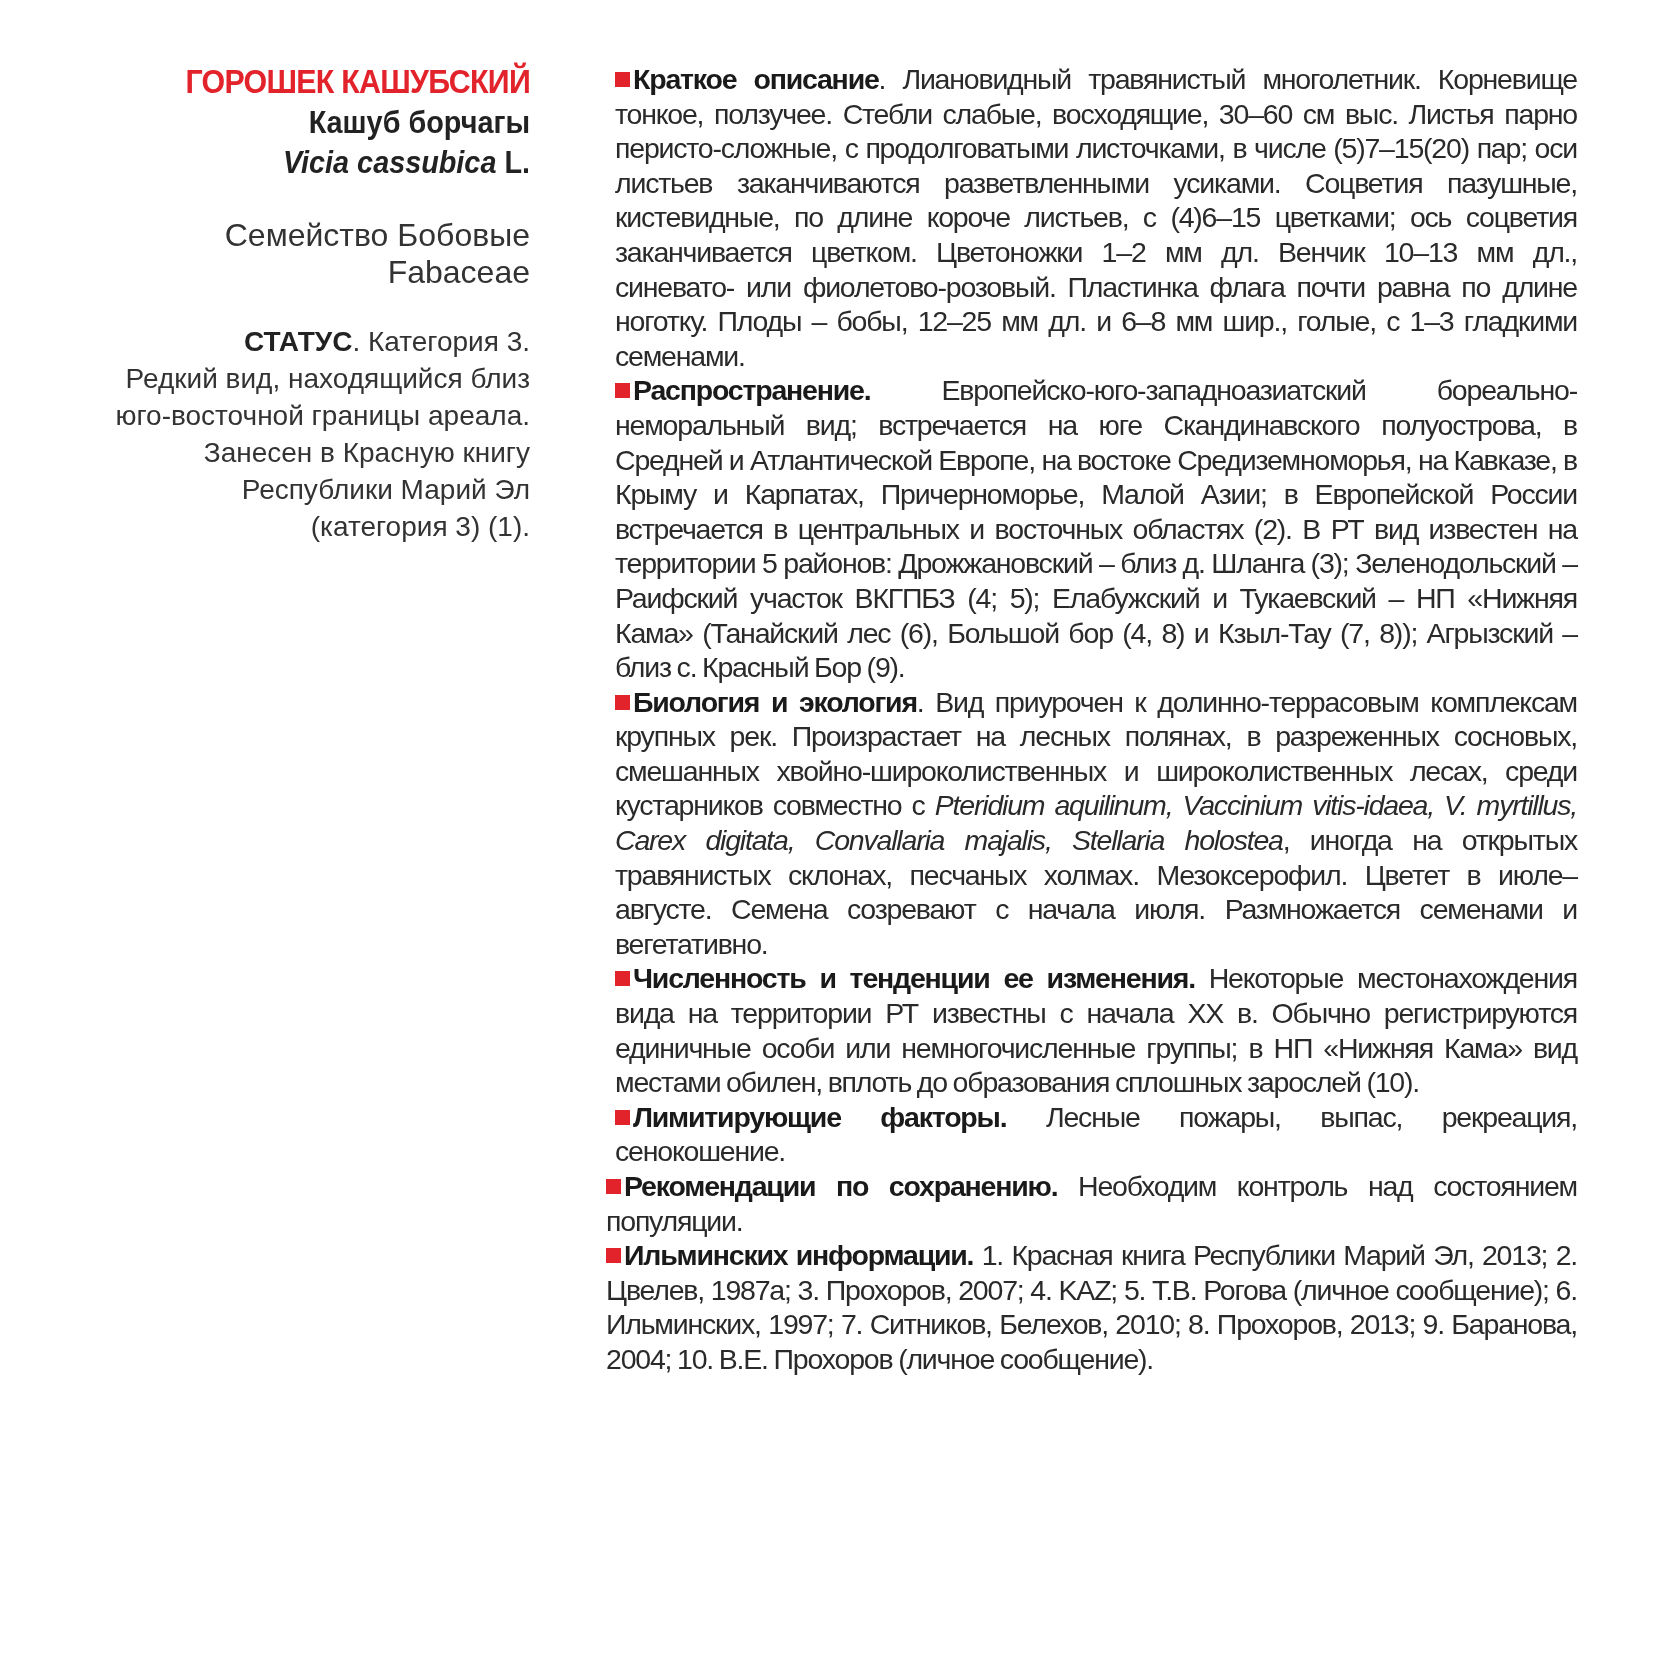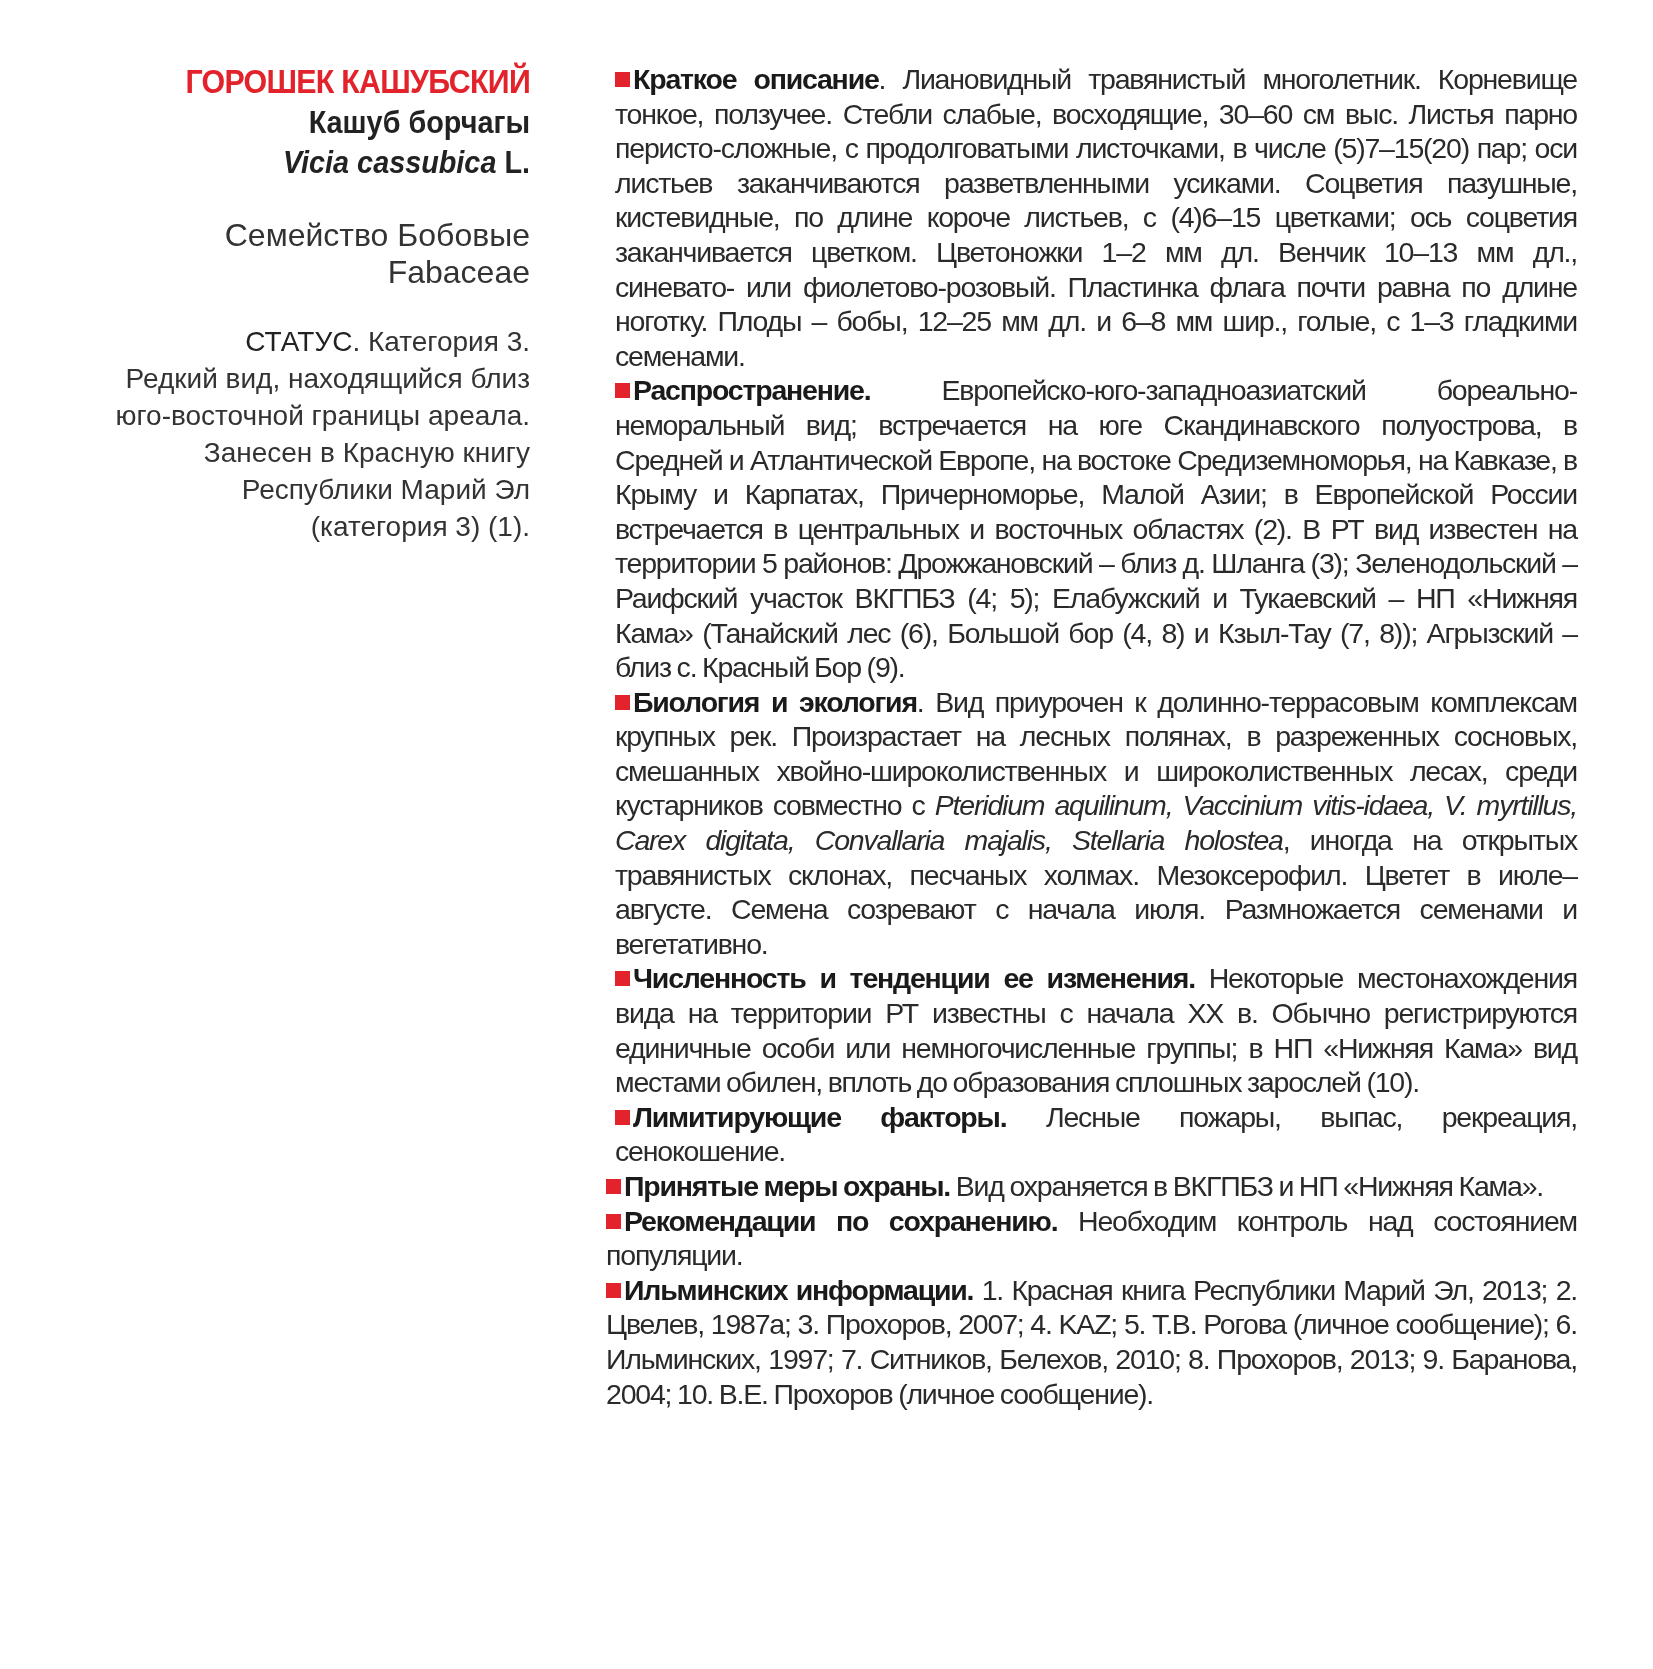--- a/index.html
+++ b/index.html
@@ -5,21 +5,21 @@
   html, body { margin:0; padding:0; background:#ffffff; }
   body { width:1653px; height:1669px; position:relative; overflow:hidden;
          font-family:"Liberation Sans", sans-serif; color:#222222; }
   .left { position:absolute; left:48px; top:62px; width:482px; text-align:right; }
   .title { color:#e3232b; font-size:33px; font-weight:bold; letter-spacing:-0.8px; line-height:40px; transform:scaleX(0.92); transform-origin:right; }
   .local { font-size:32px; font-weight:bold; line-height:40px; transform:scaleX(0.9); transform-origin:right; color:#222; }
   .latin { font-size:32px; font-weight:bold; line-height:40px; transform:scaleX(0.9); transform-origin:right; color:#222; }
   .latin i { font-style:italic; }
   .family { font-size:32px; line-height:37px; margin-top:35px; color:#333; }
   .status { font-size:28px; line-height:37px; margin-top:32px; color:#333; }
-  .status b { font-weight:normal; color:#222; }
+  .status b { font-weight:bold; color:#222; }
   .right { position:absolute; left:615px; top:62px; width:962px; font-size:28.5px; line-height:34.6px; color:#2a2a2a; }
   .para { text-align:justify; margin:0; }
   .para.shift { margin-left:-9px; }
   .para b { font-weight:bold; color:#1a1a1a; }
   .bullet { display:inline-block; width:15px; height:15px; background:#e3232b; margin-right:3px; vertical-align:2px; }
   .tight { letter-spacing:-1.2px; word-spacing:-1px; }
   i { font-style:italic; }
   .composer { margin:0 0 0 -9px; letter-spacing:1px; }
 </style>
 </head>
@@ -47,19 +47,18 @@
   <p class="para tight"><span class="bullet"></span><b>Краткое описание</b><span>.</span><span> Лиановидный травянистый многолетник. Корневище тонкое, ползучее. Стебли слабые, восходящие, 30–60 см выс. Листья парно перисто-сложные, с продолговатыми листочками, в числе (5)7–15(20) пар; оси листьев заканчиваются разветвленными усиками. Соцветия пазушные, кистевидные, по длине короче листьев, с (4)6–15 цветками; ось соцветия заканчивается цветком. Цветоножки 1–2 мм дл. Венчик 10–13 мм дл., синевато- или фиолетово-розовый. Пластинка флага почти равна по длине ноготку. Плоды – бобы, 12–25 мм дл. и 6–8 мм шир., голые, с 1–3 гладкими семенами.</span></p>
 
   <p class="para tight"><span class="bullet"></span><b>Распространение.</b><span> Европейско-юго-западноазиатский бореально-неморальный вид; встречается на юге Скандинавского полуострова, в Средней и Атлантической Европе, на востоке Средиземноморья, на Кавказе, в Крыму и Карпатах, Причерноморье, Малой Азии; в Европейской России встречается в центральных и восточных областях (2). В РТ вид известен на территории 5 районов: Дрожжановский – близ д. Шланга (3); Зеленодольский – Раифский участок ВКГПБЗ (4; 5); Елабужский и Тукаевский – НП «Нижняя Кама» (Танайский лес (6), Большой бор (4, 8) и Кзыл-Тау (7, 8)); Агрызский – близ с. Красный Бор (9).</span></p>
 
   <p class="para tight"><span class="bullet"></span><b>Биология и экология</b><span>.</span><span> Вид приурочен к долинно-террасовым комплексам крупных рек. Произрастает на лесных полянах, в разреженных сосновых, смешанных хвойно-широколиственных и широколиственных лесах, среди кустарников совместно с </span><i>Pteridium aquilinum, Vaccinium vitis-idaea, V. myrtillus, Carex digitata, Convallaria majalis, Stellaria holostea</i><span>, иногда на открытых травянистых склонах, песчаных холмах. Мезоксерофил. Цветет в июле–августе. Семена созревают с начала июля. Размножается семенами и вегетативно.</span></p>
 
   <p class="para tight"><span class="bullet"></span><b>Численность и тенденции ее изменения.</b><span> Некоторые местонахождения вида на территории РТ известны с начала XX в. Обычно регистрируются единичные особи или немногочисленные группы; в НП «Нижняя Кама» вид местами обилен, вплоть до образования сплошных зарослей (10).</span></p>
 
   <p class="para tight"><span class="bullet"></span><b>Лимитирующие факторы.</b><span> Лесные пожары, выпас, рекреация, сенокошение.</span></p>
 
-  <p class="para tight shift"><span class="bullet"></span><b>Принятые меры охраны.</b><span> Вид охраняется в ВКГПБЗ и НП «Нижняя Кама».</span></p>
 
   <p class="para tight shift"><span class="bullet"></span><b>Рекомендации по сохранению.</b><span> Необходим контроль над состоянием популяции.</span></p>
 
   <p class="para tight shift"><span class="bullet"></span><b>Ильминских информации.</b><span> 1. Красная книга Республики Марий Эл, 2013; 2. Цвелев, 1987а; 3. Прохоров, 2007; 4. KAZ; 5. Т.В. Рогова (личное сообщение); 6. Ильминских, 1997; 7. Ситников, Белехов, 2010; 8. Прохоров, 2013; 9. Баранова, 2004; 10. В.Е. Прохоров (личное сообщение).</span></p>
 
 </div>
 
 </body></html>

